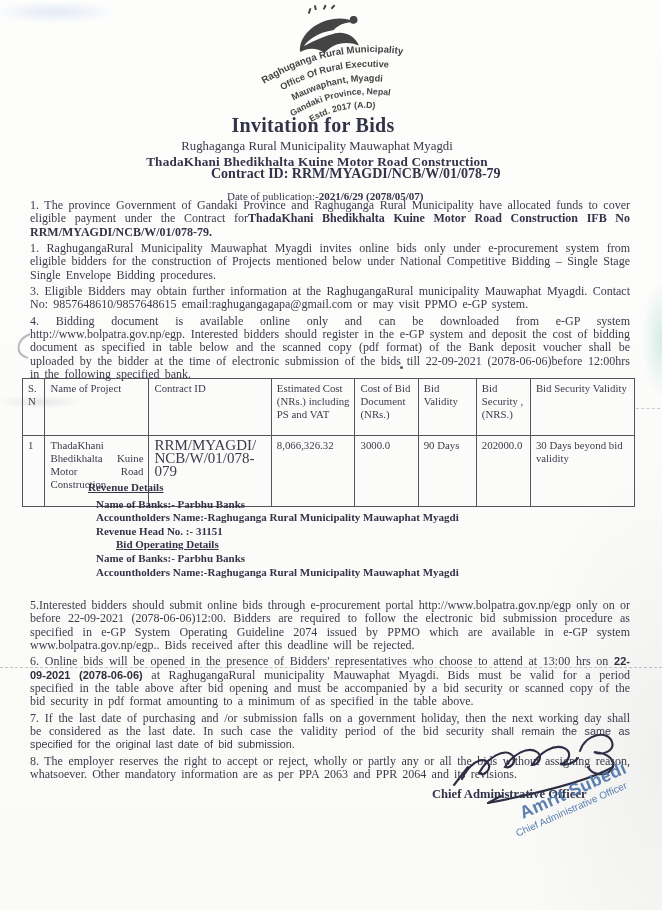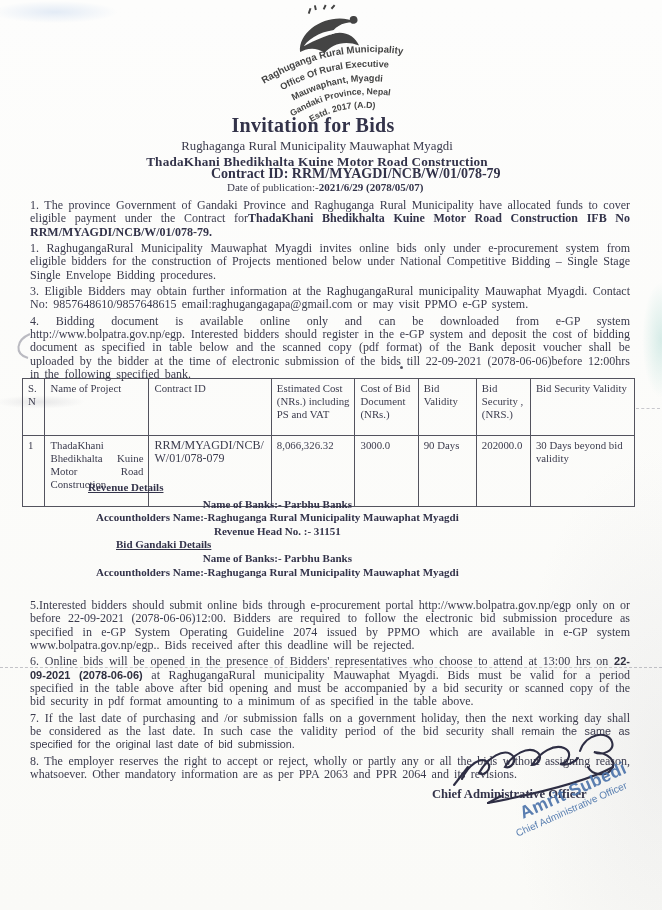--- a/index.html
+++ b/index.html
@@ -17,21 +17,21 @@
   }
   
   .seal{position:absolute;left:250px;top:2px;width:165px;height:126px;transform:rotate(-12deg);opacity:.86;}
   .seal text{font-family:"Liberation Sans", sans-serif;font-weight:bold;fill:#262626;}
   
   .hline{position:absolute;left:0;width:662px;text-align:center;}
   .title{top:114px;font-size:20px;font-weight:bold;color:#33334a;transform:translateX(-18px);letter-spacing:.3px;}
   .subtitle{top:139px;font-size:12.8px;transform:translateX(-14px);}
   .project{top:154px;font-size:13.2px;font-weight:bold;color:#33334a;transform:translateX(-14px);letter-spacing:.2px;}
   .contract{position:absolute;left:211px;top:166px;font-size:14px;font-weight:bold;color:#33334a;}
-  .pubdate{position:absolute;left:227px;top:181px;font-size:11px;}
+  .pubdate{position:absolute;left:227px;top:190px;font-size:11px;}
   .pubdate b{color:#33334a;}
   
   .paras{position:absolute;left:30px;width:600px;font-size:12px;line-height:13.35px;text-align:justify;word-spacing:2.2px;}
   .paras-top{top:196px;}
   .paras-bottom{top:596px;}
   .paras p{margin:3px 0 1px 0;}
   .paras p.gap{margin-bottom:3px;}
   .b{font-weight:bold;color:#33334a;}
   .sb{font-family:"Liberation Sans", sans-serif;font-weight:bold;font-size:11px;color:#2f2f3f;}
   .sn{font-family:"Liberation Sans", sans-serif;font-size:10.8px;}
@@ -39,26 +39,26 @@
   table.bid{position:absolute;left:22px;top:378px;width:613px;border-collapse:collapse;font-size:10.8px;table-layout:fixed;}
   table.bid th, table.bid td{border:1.6px solid #53535e;padding:3px 5px;vertical-align:top;font-weight:normal;text-align:left;overflow-wrap:anywhere;}
   table.bid th{height:50px;line-height:13px;text-align:left;}
   table.bid td{height:64px;line-height:13px;}
   .c-sn{width:22px;} .c-name{width:102px;} .c-cid{width:120px;} .c-est{width:82px;}
   .c-cost{width:62px;} .c-val{width:57px;} .c-sec{width:53px;} .c-secval{width:102px;}
   .th-sn{white-space:pre-line;}
   .td-mid{vertical-align:middle;text-align:center;}
   .td-est{text-align:center;padding-top:10px;}
   .td-secval{vertical-align:middle;text-align:center;}
-  .td-cid{vertical-align:middle;text-align:center;font-size:12px;}
+  .td-cid{vertical-align:middle;text-align:center;font-size:15px;}
   
   .revenue{position:absolute;left:88px;top:481px;font-size:11px;font-weight:bold;color:#33334a;line-height:13.6px;}
   .revenue .rtitle{text-decoration:underline;margin-bottom:3px;}
   .revenue .bstitle{text-decoration:underline;margin-left:28px;}
-  .revenue .rline{margin-left:8px;text-align:center;}
+  .revenue .rline{margin-left:8px;}
   
   .cao{position:absolute;left:432px;top:787px;font-size:12.6px;font-weight:bold;color:#33334a;}
   .sig{position:absolute;left:448px;top:723px;width:210px;height:88px;}
   .sig path{fill:none;stroke:#2e2e44;stroke-width:2.1;stroke-linecap:round;}
   .stamp{position:absolute;left:512px;top:808px;width:175px;transform:rotate(-24deg);transform-origin:0 50%;
          font-family:"Liberation Sans", sans-serif;color:#4d74ab;opacity:.92;}
   .stamp .sname{font-size:17.5px;font-weight:bold;letter-spacing:.5px;margin-left:12px;}
   .stamp .stitle{font-size:10px;margin-top:0px;color:#5078ad;}
   
   .foldline{position:absolute;left:0;top:667px;width:662px;border-top:1px dashed rgba(105,105,120,.38);}
@@ -140,21 +140,21 @@
       <td class="td-secval">30 Days beyond bid validity</td>
     </tr>
   </tbody>
     </table>
 
   <div class="revenue">
     <div class="rtitle">Revenue Details</div>
     <div class="rline">Name of Banks:- Parbhu Banks</div>
     <div class="rline">Accountholders Name:-Raghuganga Rural Municipality Mauwaphat Myagdi</div>
     <div class="rline">Revenue Head No. :- 31151</div>
-    <div class="bstitle">Bid Gandaki Details</div>
+    <div class="bstitle">Bid Operating Details</div>
     <div class="rline">Name of Banks:- Parbhu Banks</div>
     <div class="rline">Accountholders Name:-Raghuganga Rural Municipality Mauwaphat Myagdi</div>
   </div>
 
   <div class="paras paras-bottom">
     <p><span>5.Interested bidders should submit online bids through e-procurement portal http://www.bolpatra.gov.np/egp only on or before 22-09-2021 (2078-06-06)12:00. Bidders are required to follow the electronic bid submission procedure as specified in e-GP System Operating Guideline 2074 issued by PPMO which are available in e-GP system www.bolpatra.gov.np/egp.. Bids received after this deadline will be rejected.</span></p>
     <p><span>6. Online bids will be opened in the presence of Bidders' representatives who choose to attend at 13:00 hrs on </span><span class="sb">22-09-2021 (2078-06-06)</span><span> at RaghugangaRural municipality Mauwaphat Myagdi. Bids must be valid for a period specified in the table above after bid opening and must be accompanied by a bid security or scanned copy of the bid security in pdf format amounting to a minimum of as specified in the table above.</span></p>
     <p class="gap"><span>7. If the last date of purchasing and /or submission falls on a government holiday, then the next working day shall be considered as the last date. In such case the validity period of the bid security </span><span class="sn">shall remain the same as specified for the original last date of bid submission.</span></p>
     <p><span>8. The employer reserves the right to accept or reject, wholly or partly any or all the bids without assigning reason, whatsoever. Other mandatory information are as per PPA 2063 and PPR 2064 and its revisions.</span></p>
   </div>

